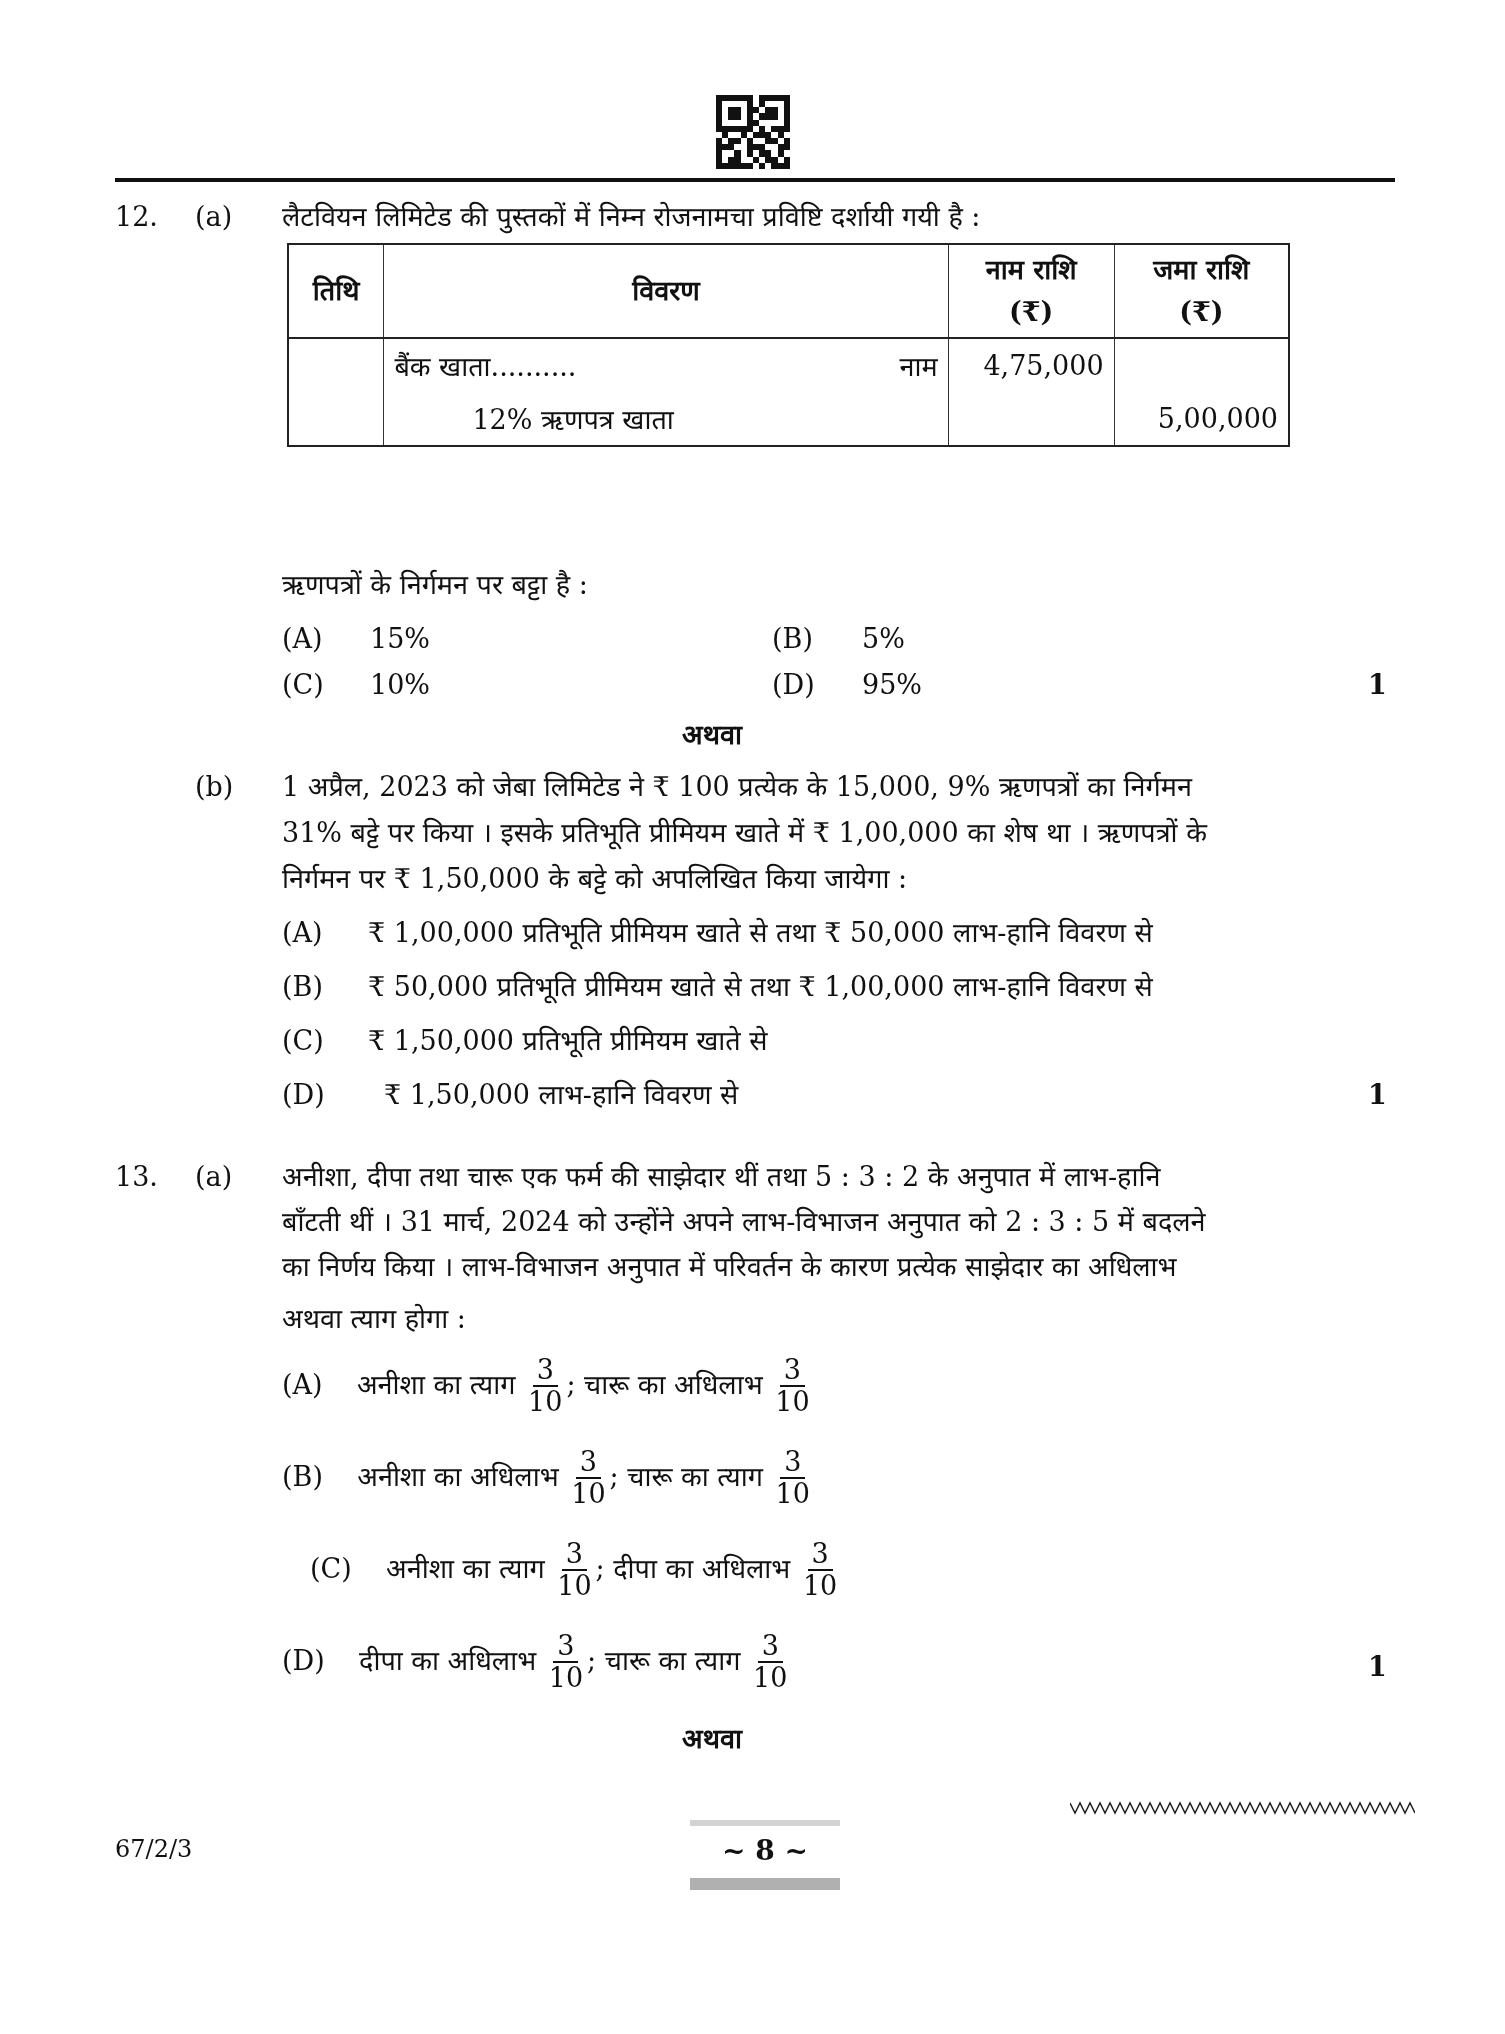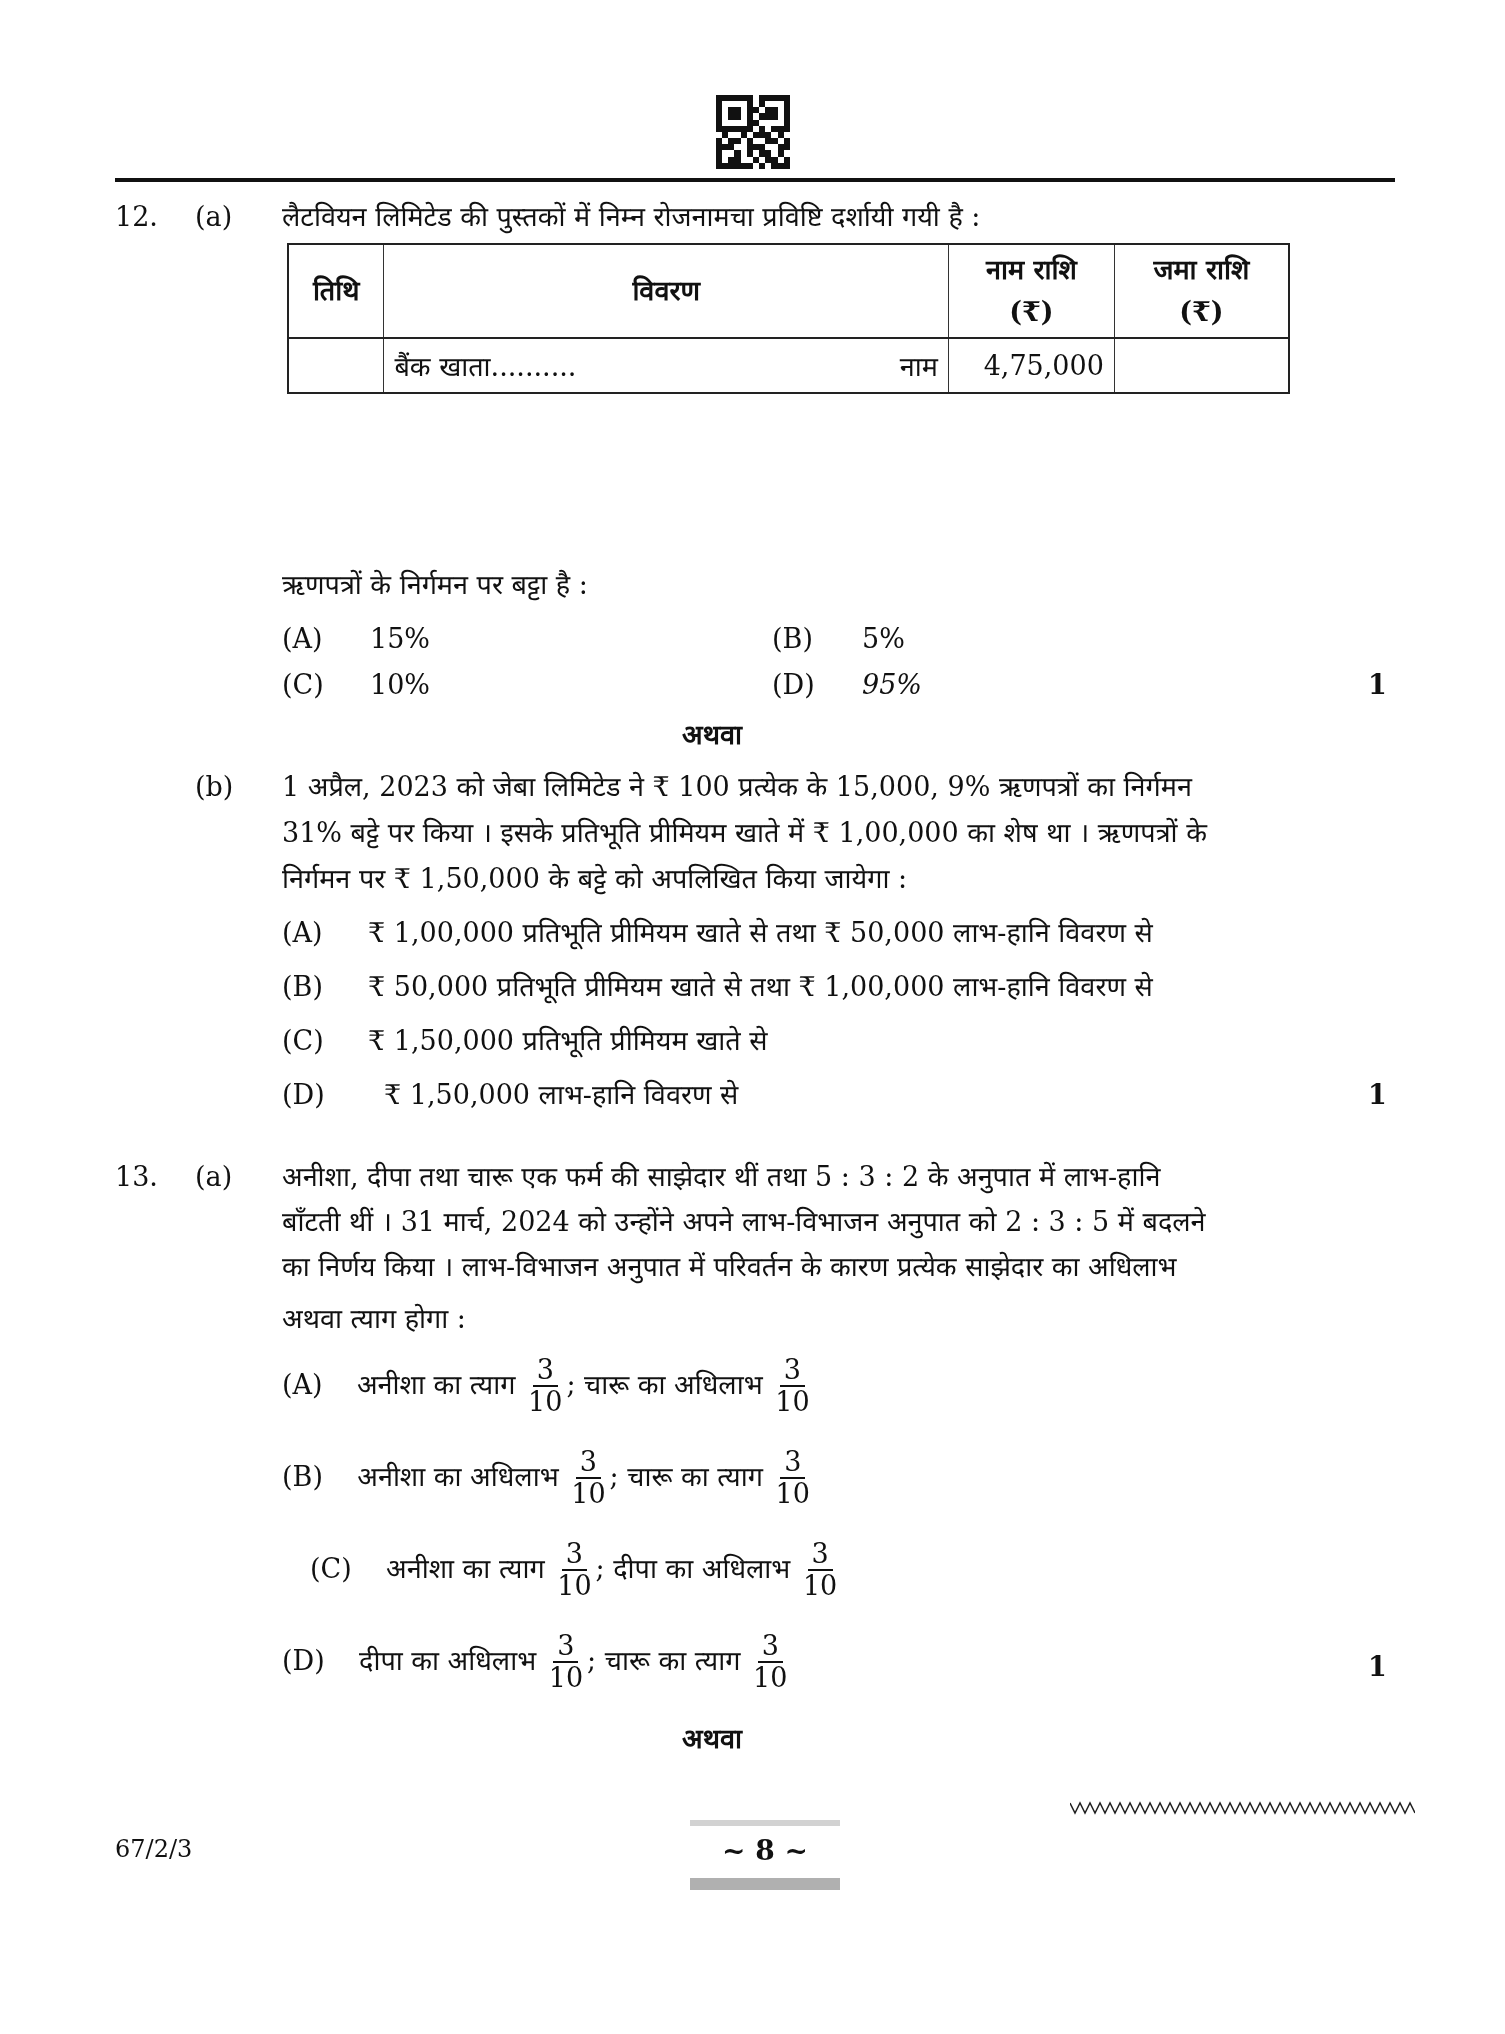--- a/index.html
+++ b/index.html
@@ -205,33 +205,39 @@
         </th>
     </tr>
   </thead>
   <tbody>
     <tr>
       <td></td>
       <td><span>बैंक खाता..........</span><span style="float:right">नाम</span></td>
       <td class="num">4,75,000</td>
       <td class="num"></td>
     </tr>
+    <tr>
+      <td></td>
+      <td style="padding-left:88px"><span>12% ऋणपत्र खाता</span></td>
+      <td class="num"></td>
+      <td class="num">5,00,000</td>
+    </tr>
   </tbody>
 </table>
 
 <div class="abs t" style="left:282px; top:568px;">ऋणपत्रों के निर्गमन पर बट्टा है :</div>
 
 <div class="abs t" style="left:282px; top:622px;">(A)</div>
 <div class="abs t" style="left:370px; top:622px;">15%</div>
 <div class="abs t" style="left:772px; top:622px;">(B)</div>
 <div class="abs t" style="left:862px; top:622px;">5%</div>
 <div class="abs t" style="left:282px; top:668px;">(C)</div>
 <div class="abs t" style="left:370px; top:668px;">10%</div>
 <div class="abs t" style="left:772px; top:668px;">(D)</div>
-<div class="abs t" style="left:862px; top:668px;font-style:italic;">95%</div>
+<div class="abs t" style="left:862px; top:668px;">95%</div>
 <div class="abs t marks" style="left:1368px; top:668px;">1</div>
 
 <div class="abs t" style="left:682px; top:718px; font-weight:bold;">अथवा</div>
 
 <div class="abs t" style="left:195px; top:770px;">(b)</div>
 <div class="abs t" style="left:282px; top:770px;">1 अप्रैल, 2023 को जेबा लिमिटेड ने ₹ 100 प्रत्येक के 15,000, 9% ऋणपत्रों का निर्गमन</div>
 <div class="abs t" style="left:282px; top:816px;">31% बट्टे पर किया । इसके प्रतिभूति प्रीमियम खाते में ₹ 1,00,000 का शेष था । ऋणपत्रों के</div>
 <div class="abs t" style="left:282px; top:862px;">निर्गमन पर ₹ 1,50,000 के बट्टे को अपलिखित किया जायेगा :</div>
 
 <div class="abs t" style="left:282px; top:916px;">(A)</div>

